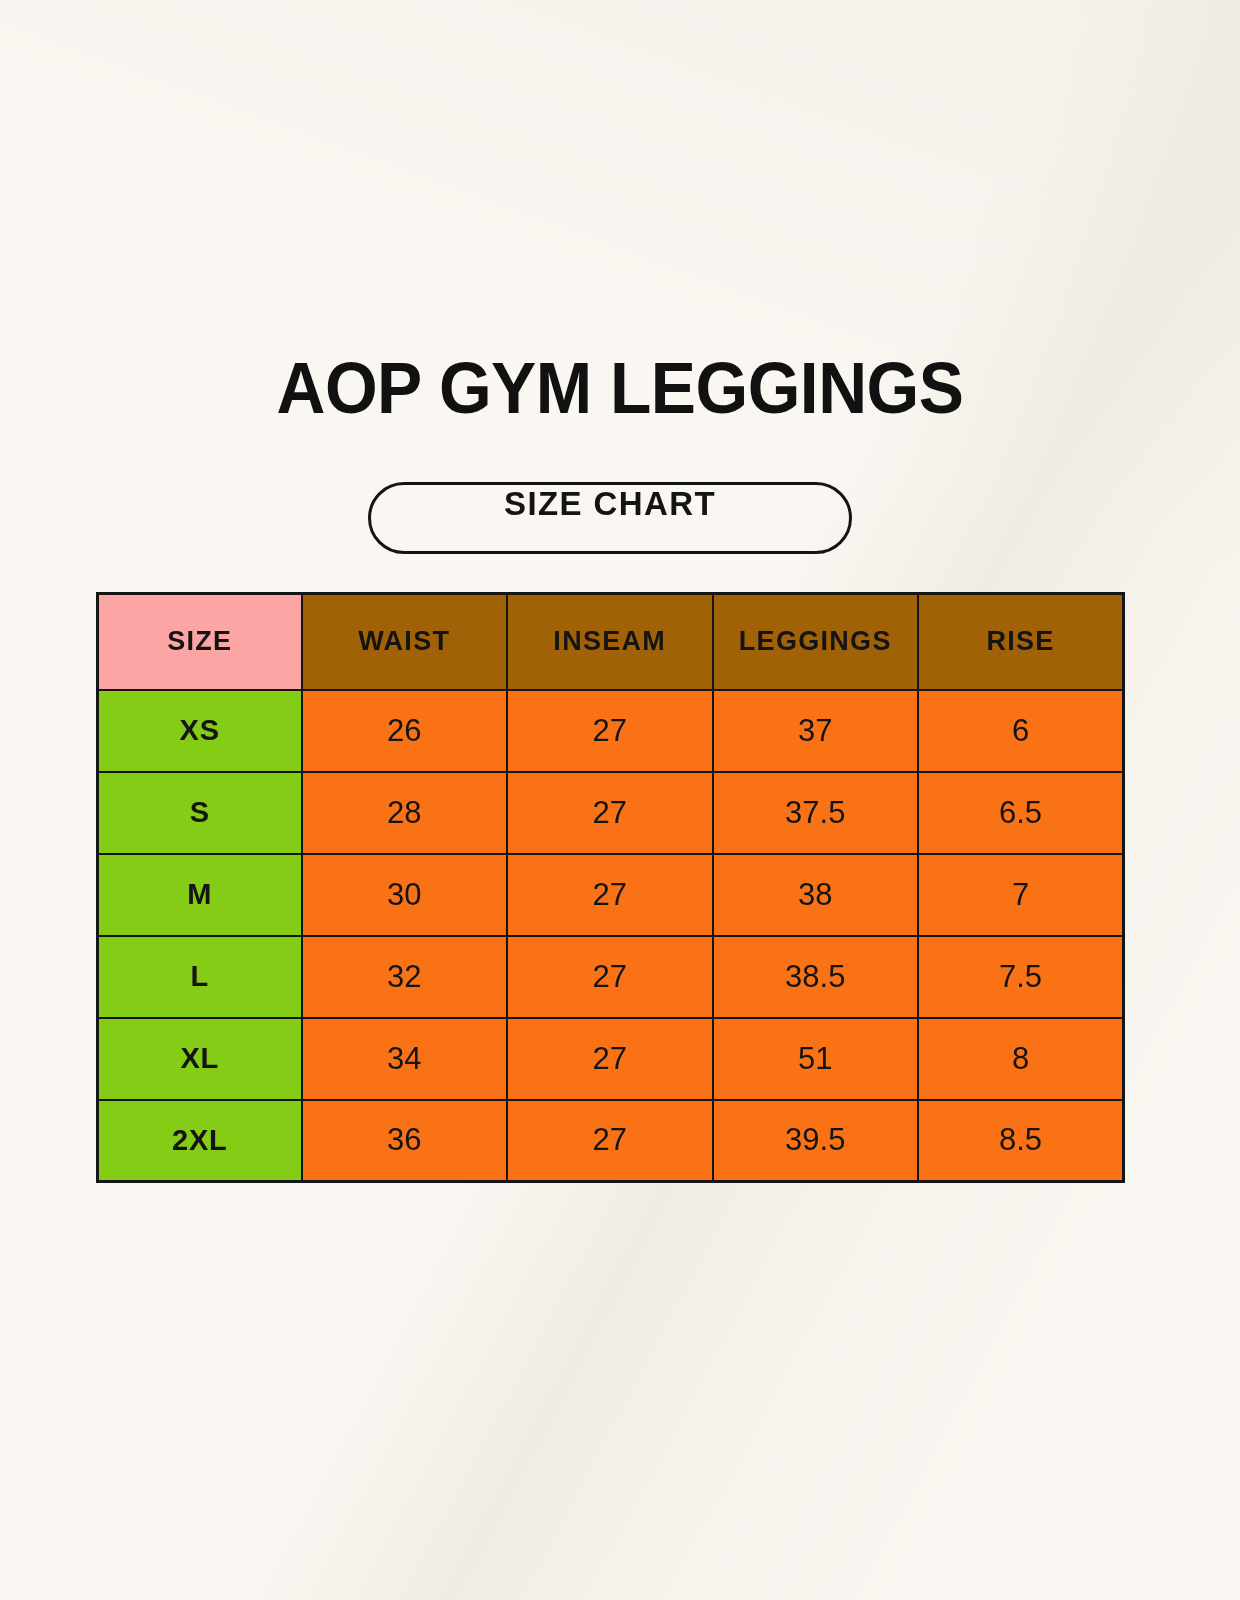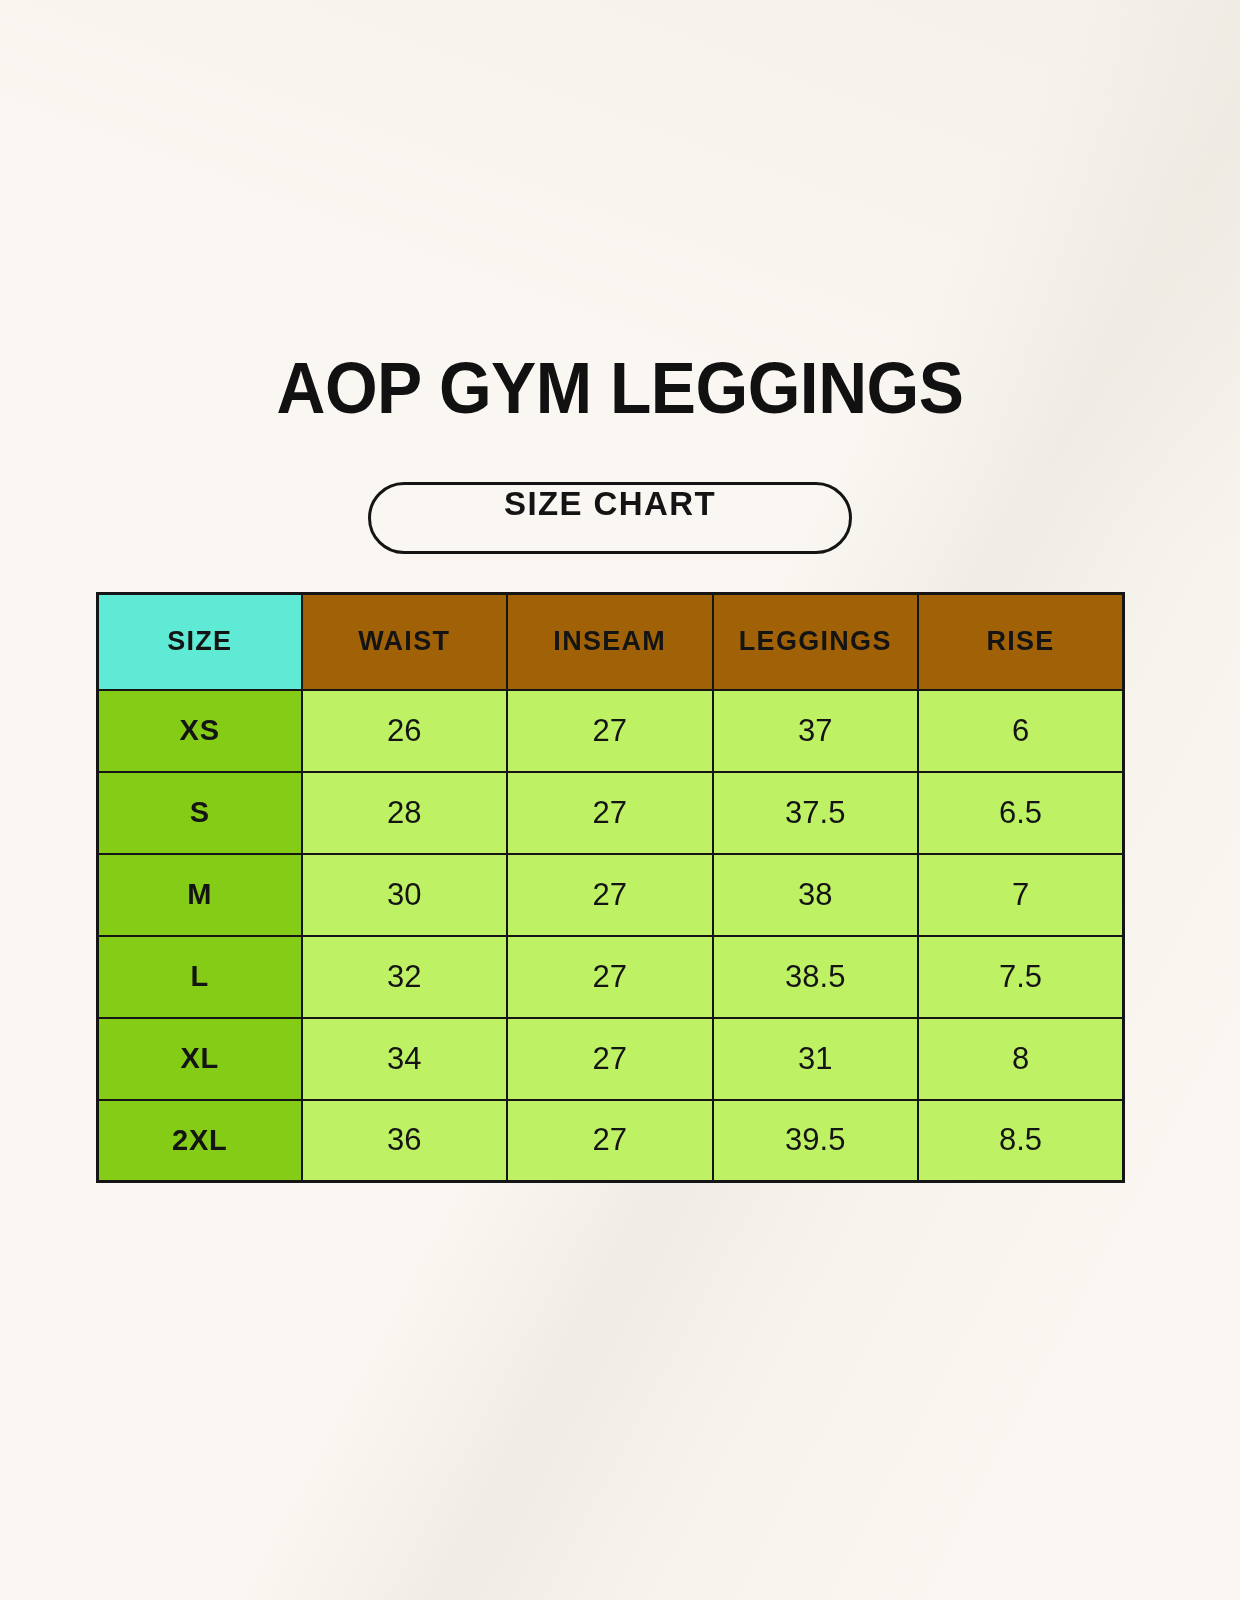--- a/index.html
+++ b/index.html
@@ -110,28 +110,28 @@
 
   thead th {
     height: 96px;
     font-size: 27px;
     font-weight: 700;
     letter-spacing: 1.3px;
     background: #a16207;
   }
 
   thead th.size-head {
-    background: #5eead4;
+    background: #fca5a5;
   }
 
   tbody td {
     height: 82px;
     font-size: 31px;
     font-weight: 400;
-    background: #bef264;
+    background: #f97316;
   }
 
   tbody td.size-cell {
     background: #84cc16;
     font-weight: 700;
     font-size: 29px;
     letter-spacing: 0.8px;
   }
 
   .footnote {
@@ -204,21 +204,21 @@
           <td class="size-cell">L</td>
           <td>32</td>
           <td>27</td>
           <td>38.5</td>
           <td>7.5</td>
         </tr>
         <tr>
           <td class="size-cell">XL</td>
           <td>34</td>
           <td>27</td>
-          <td>31</td>
+          <td>51</td>
           <td>8</td>
         </tr>
         <tr>
           <td class="size-cell">2XL</td>
           <td>36</td>
           <td>27</td>
           <td>39.5</td>
           <td>8.5</td>
         </tr>
       </tbody>

